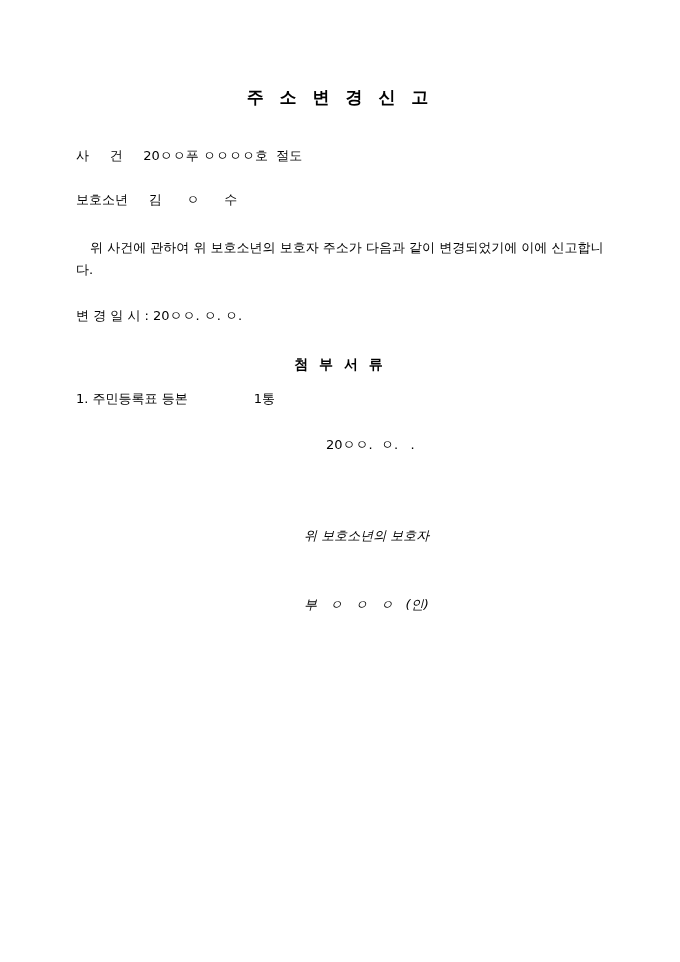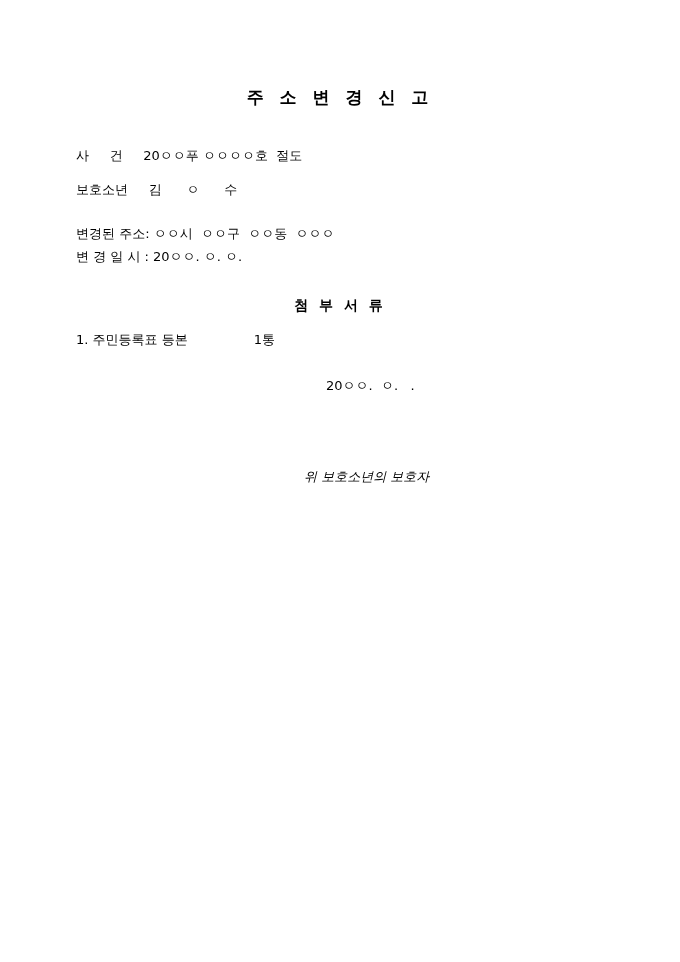--- a/index.html
+++ b/index.html
@@ -28,21 +28,21 @@
     font-size: 17px;
     font-weight: bold;
     letter-spacing: 5px;
   }
   .case-line {
     margin-top: 38px;
     font-size: 13px;
     white-space: pre;
   }
   .subject-line {
-    margin-top: 16px;
+    margin-top: 26px;
     font-size: 13px;
     white-space: pre;
   }
   .body-para {
     margin-top: 28px;
     font-size: 13px;
     line-height: 1.7;
     text-indent: 14px;
   }
   .center-head {
@@ -100,31 +100,32 @@
 <body>
 
 <div class="page">
 
   <div class="doc-title">주 소 변 경 신 고</div>
 
   <div class="case-line">사     건     20ㅇㅇ푸 ㅇㅇㅇㅇ호  절도</div>
 
   <div class="subject-line">보호소년     김      ㅇ      수</div>
 
+  <div class="body-para">위 사건에 관하여 위 보호소년의 보호자 주소가 다음과 같이 변경되었기에 이에 신고합니다.</div>
 
 
   <div class="detail-block">
-    <div class="detail-line">변경된 주소: ㅇㅇ시  ㅇㅇ구  ㅇㅇ동  ㅇㅇㅇ</div>
     <div class="detail-line">변 경 일 시 : 20ㅇㅇ. ㅇ. ㅇ.</div>
   </div>
 
   <div class="attach-head">첨 부 서 류</div>
 
   <div class="attach-item">1. 주민등록표 등본                1통</div>
 
   <div class="date-line">20ㅇㅇ.  ㅇ.   .</div>
 
   <div class="signer-block">
     <div>위 보호소년의 보호자</div>
+    <div>부   ㅇ   ㅇ   ㅇ   (인)</div>
   </div>
 
 
 </div>
 
 </body></html>

